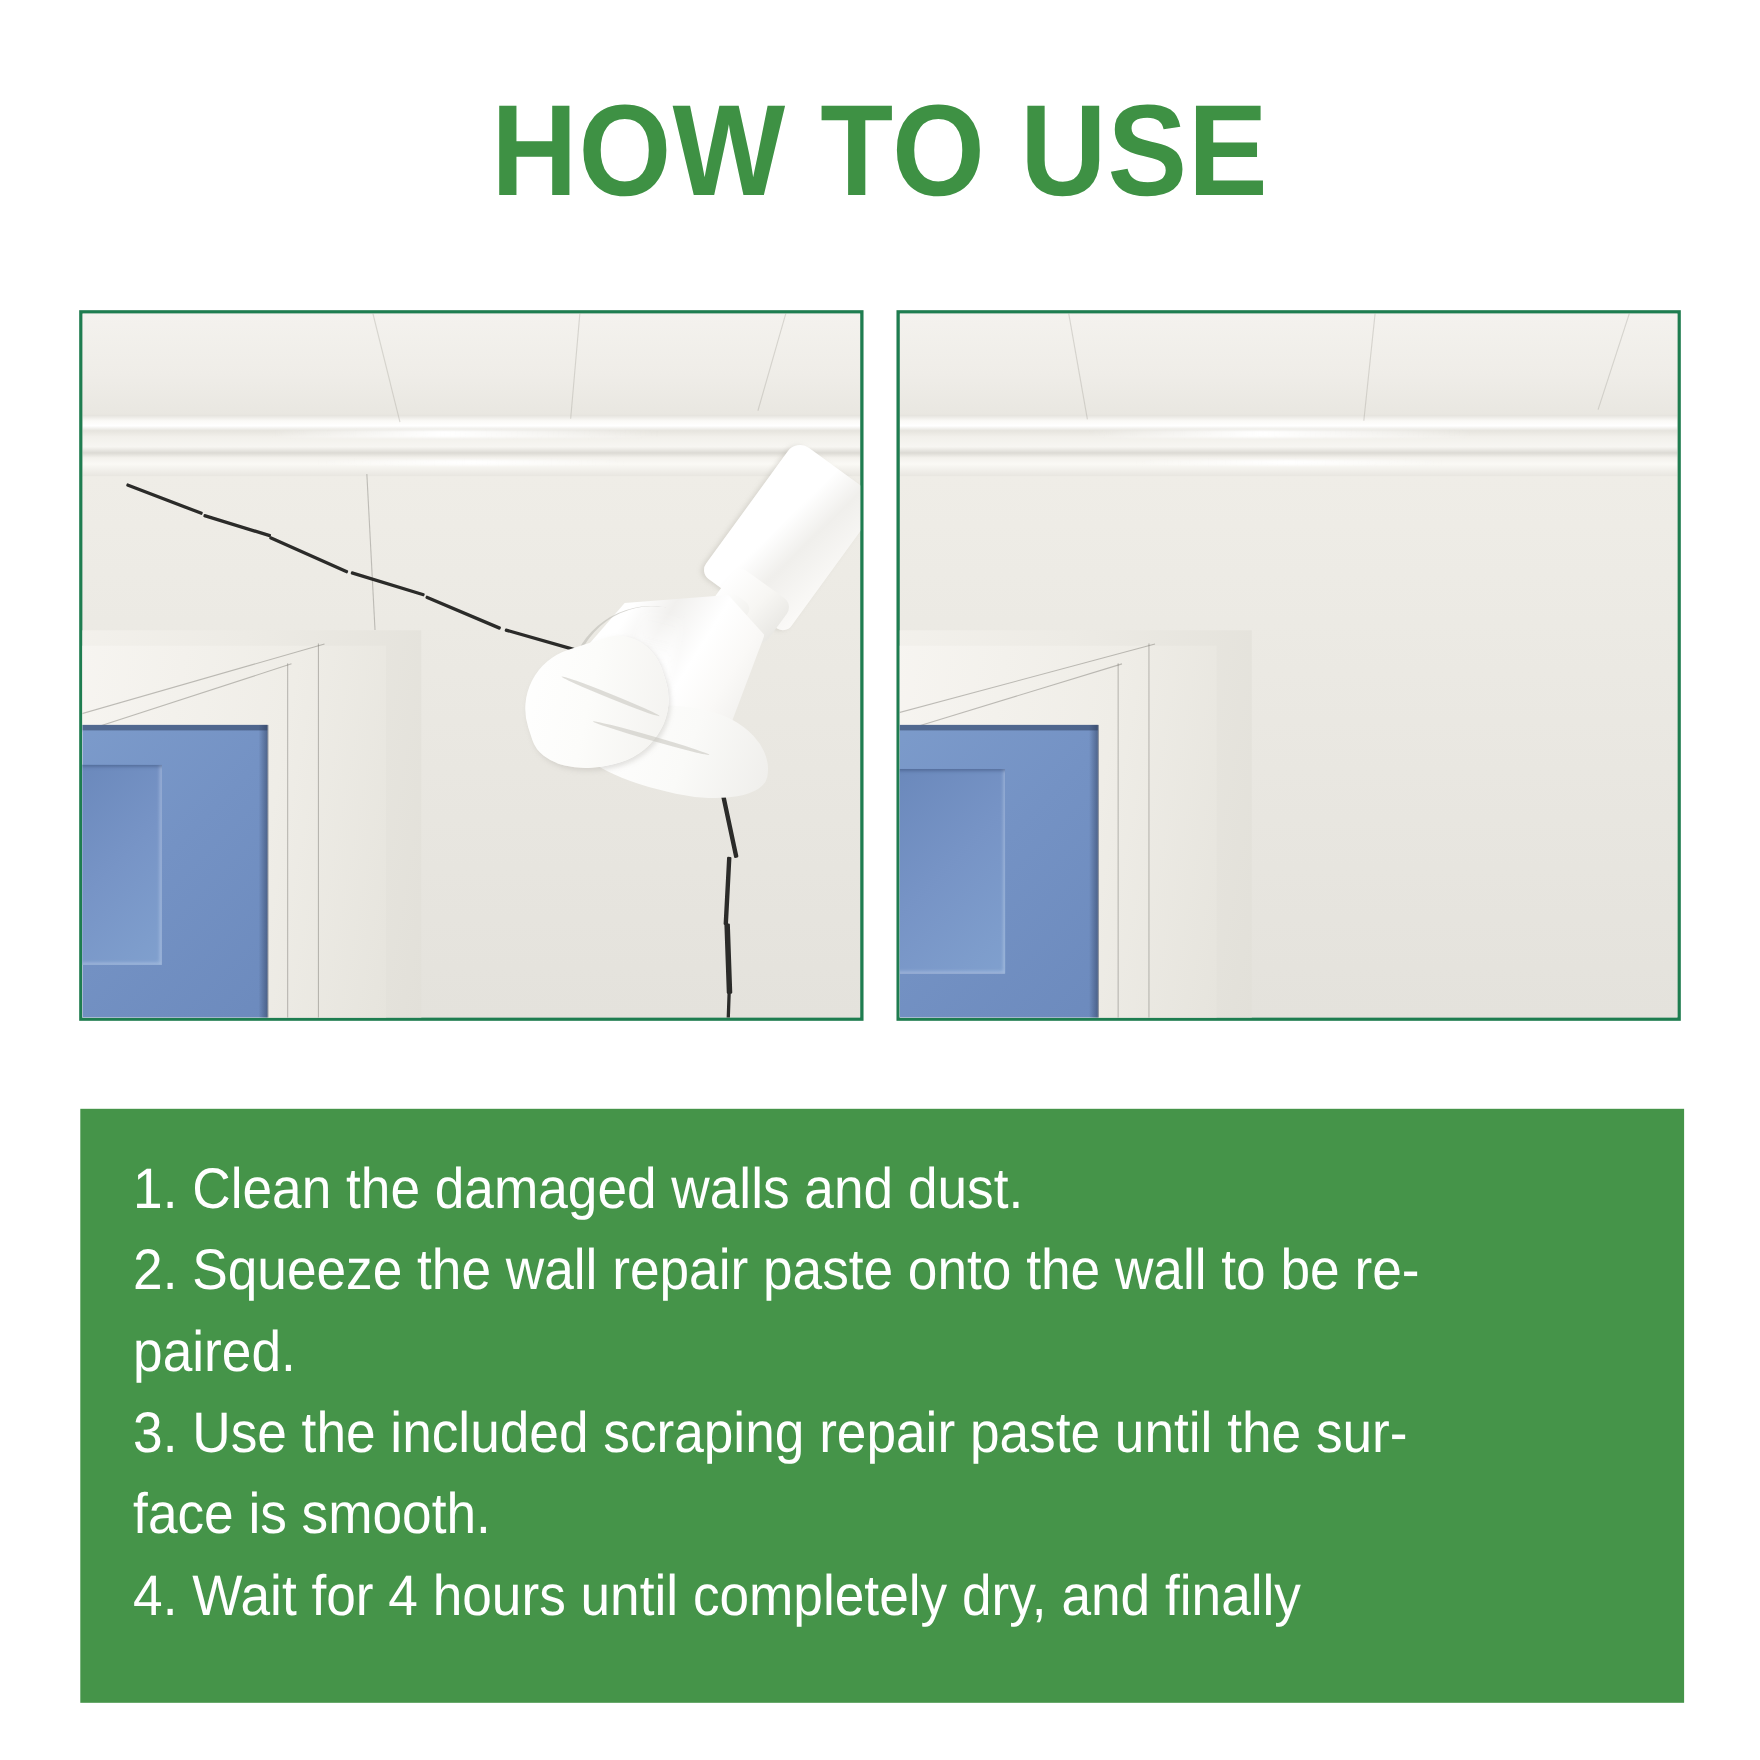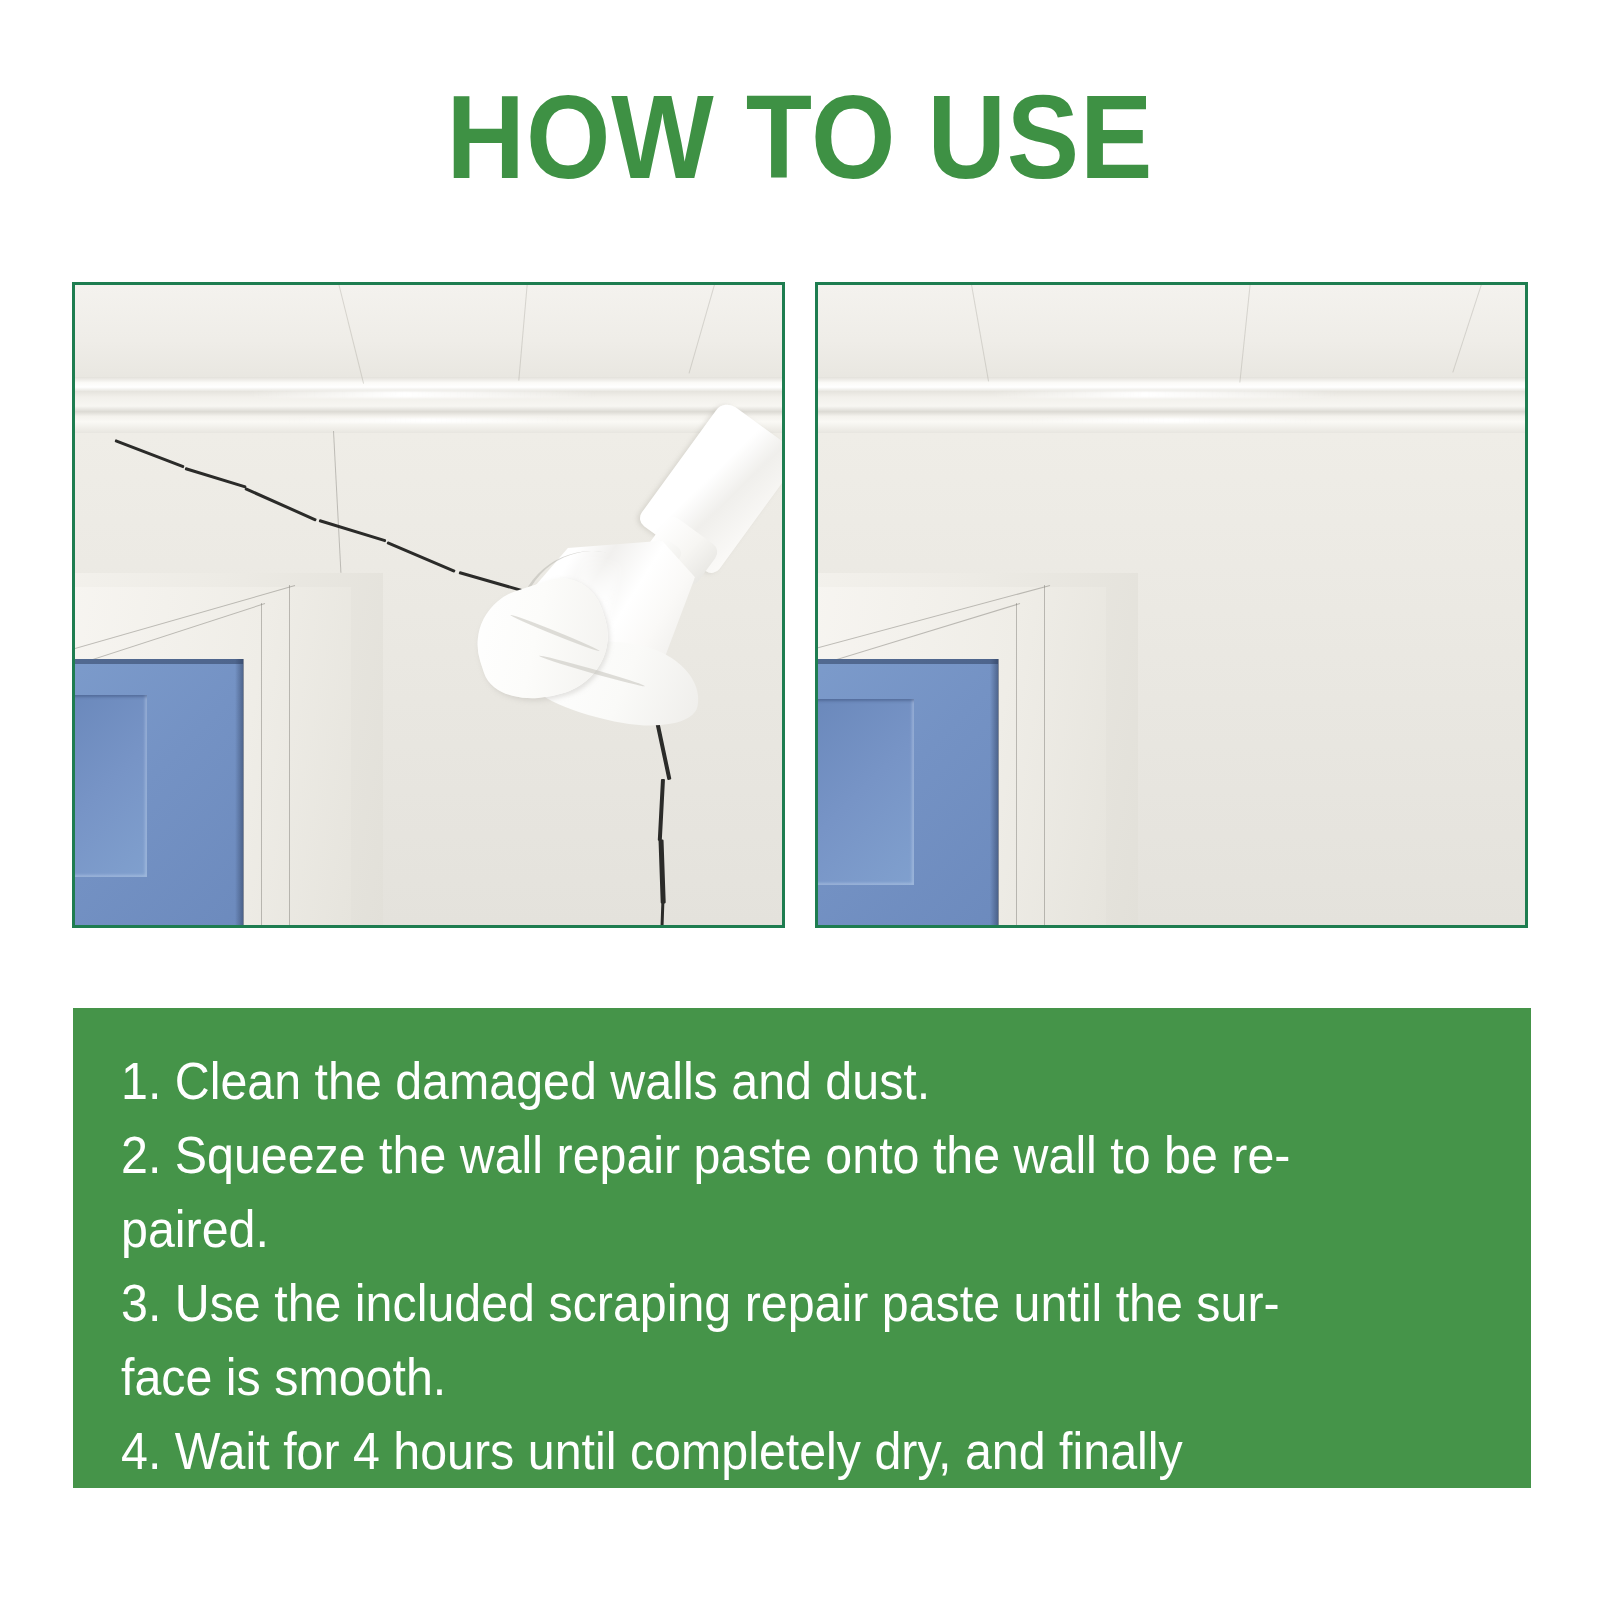--- a/index.html
+++ b/index.html
@@ -231,21 +231,21 @@
     background: rgba(196,194,188,0.55);
     border-radius: 50%;
   }
 
   
   #instructions-box {
     position: absolute;
     left: 73px;
     top: 1008px;
     width: 1458px;
-    height: 480px;
+    height: 540px;
     background: #459449;
     box-sizing: border-box;
     padding: 36px 44px 0 48px;
   }
   .instruction-line {
     color: #FFFFFF;
     font-family: "Liberation Sans", sans-serif;
     font-size: 52px;
     line-height: 74px;
     font-weight: normal;

